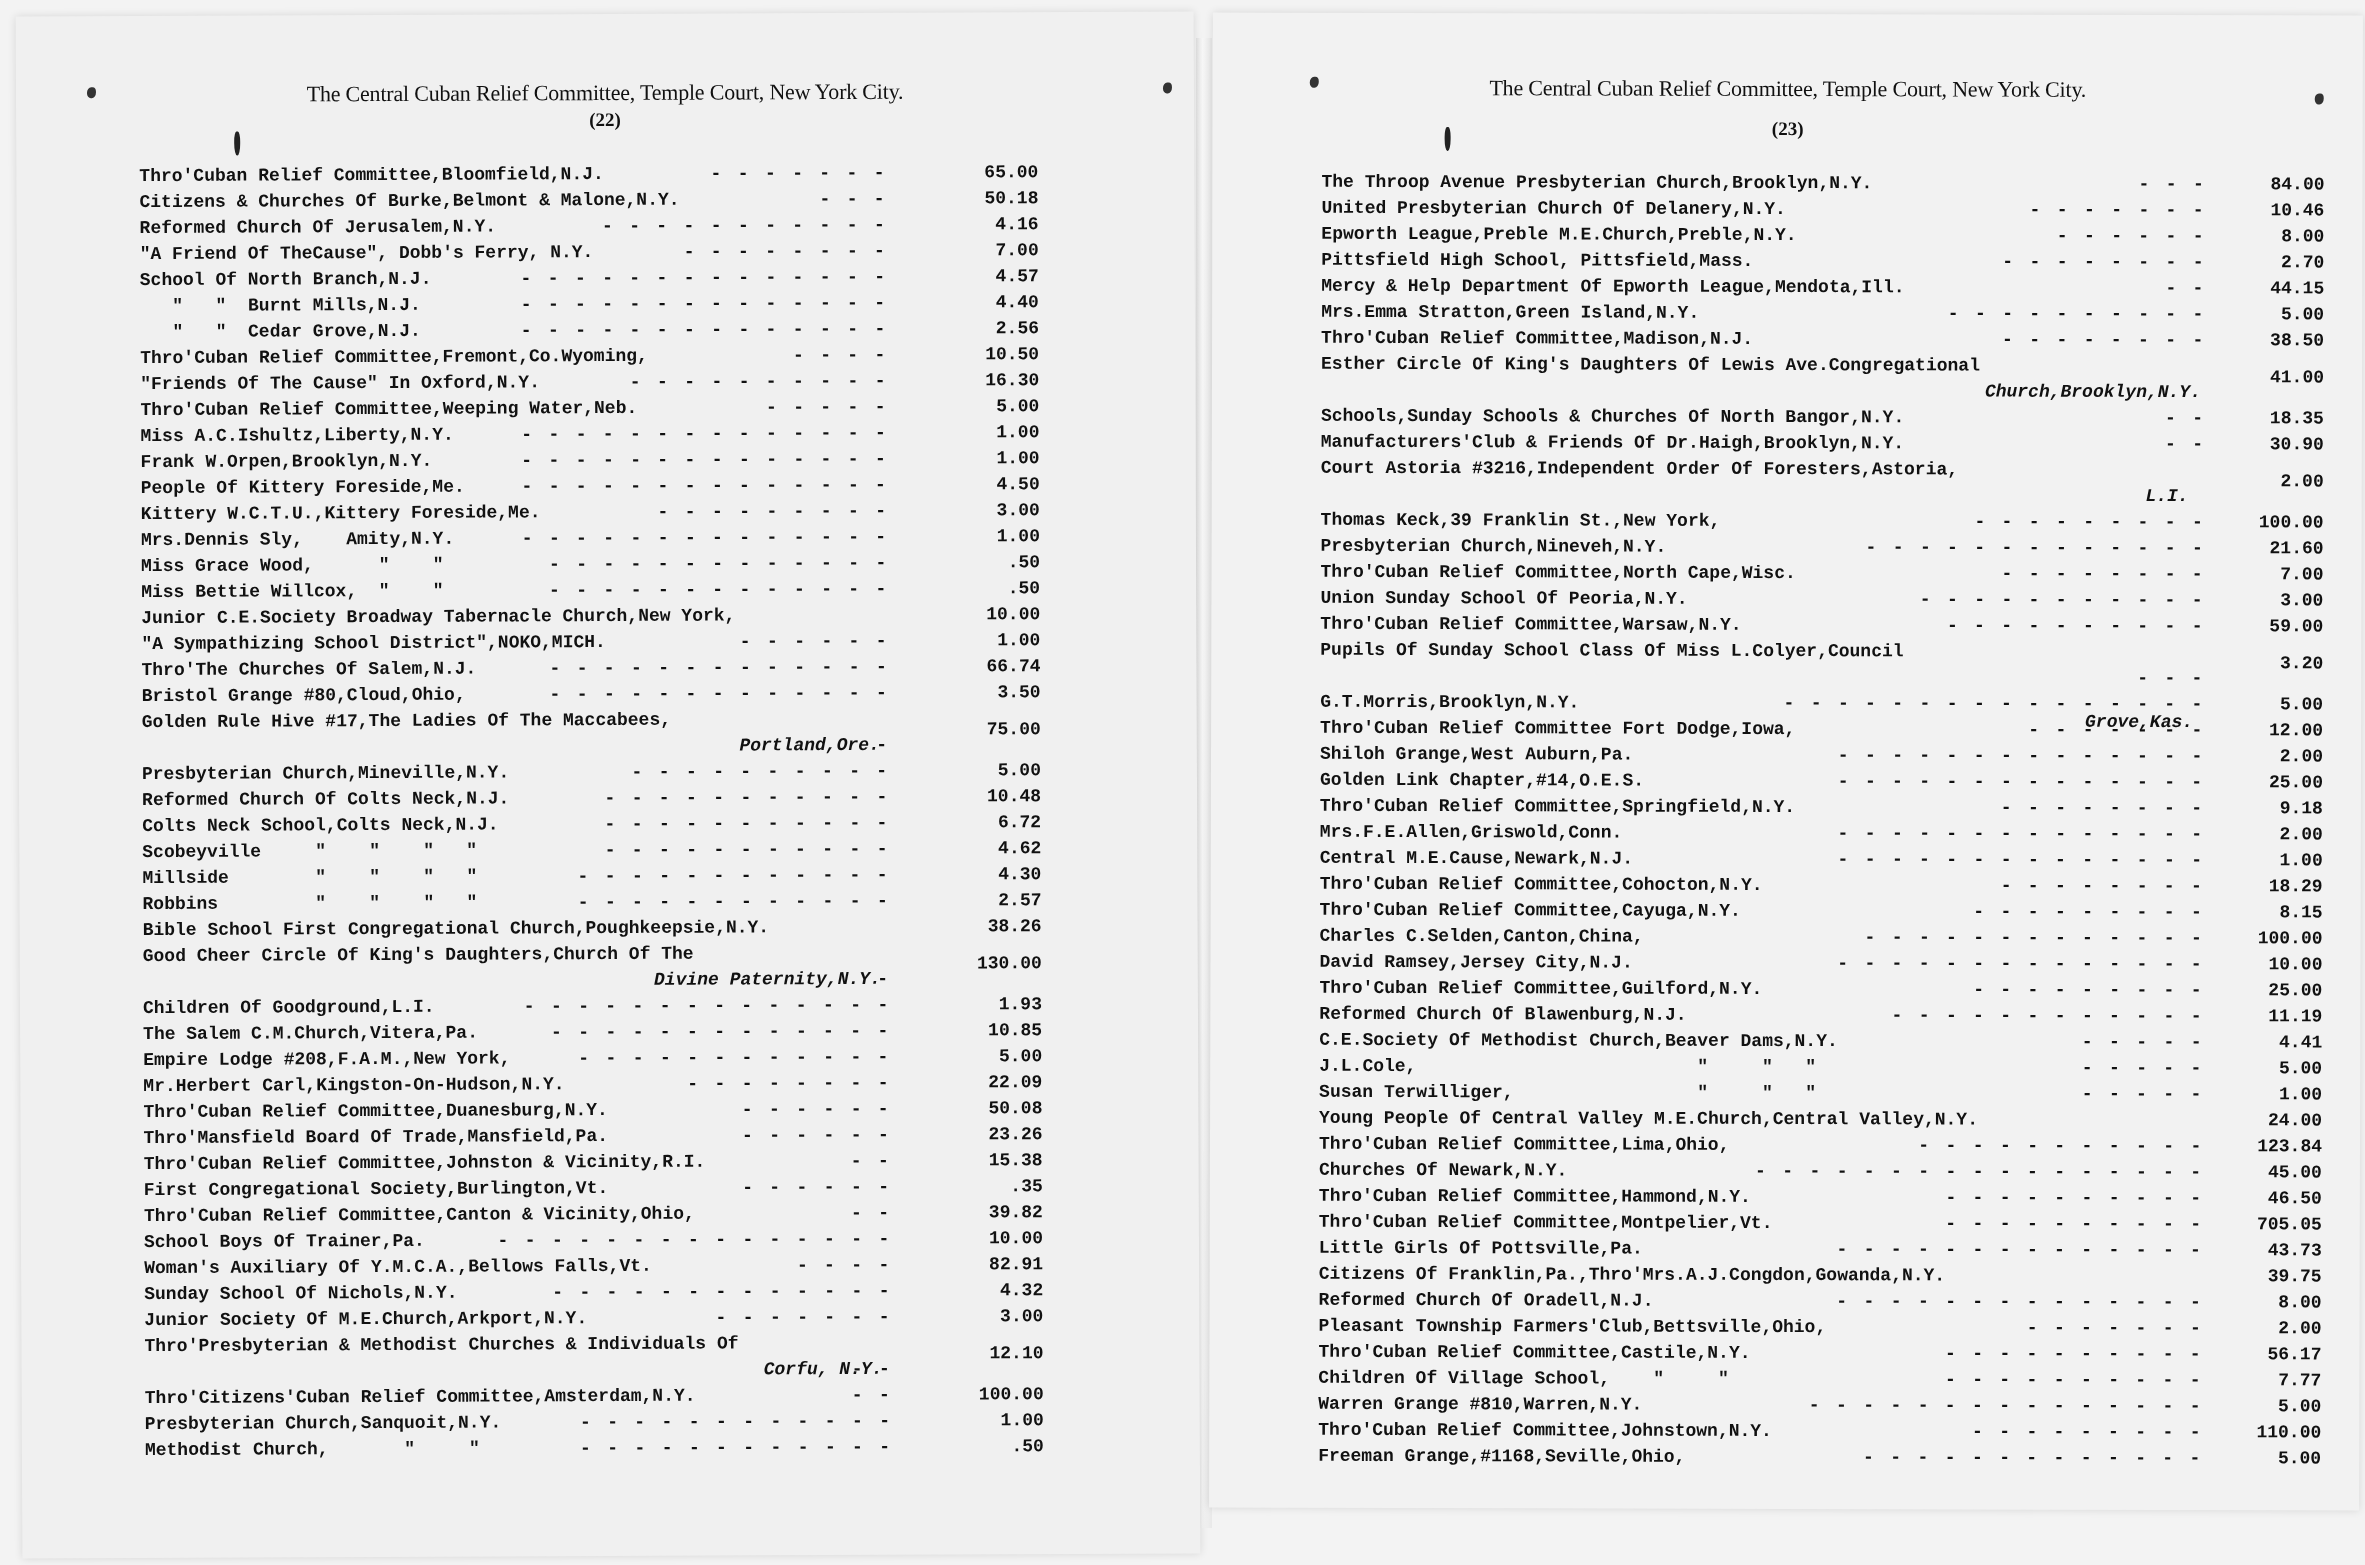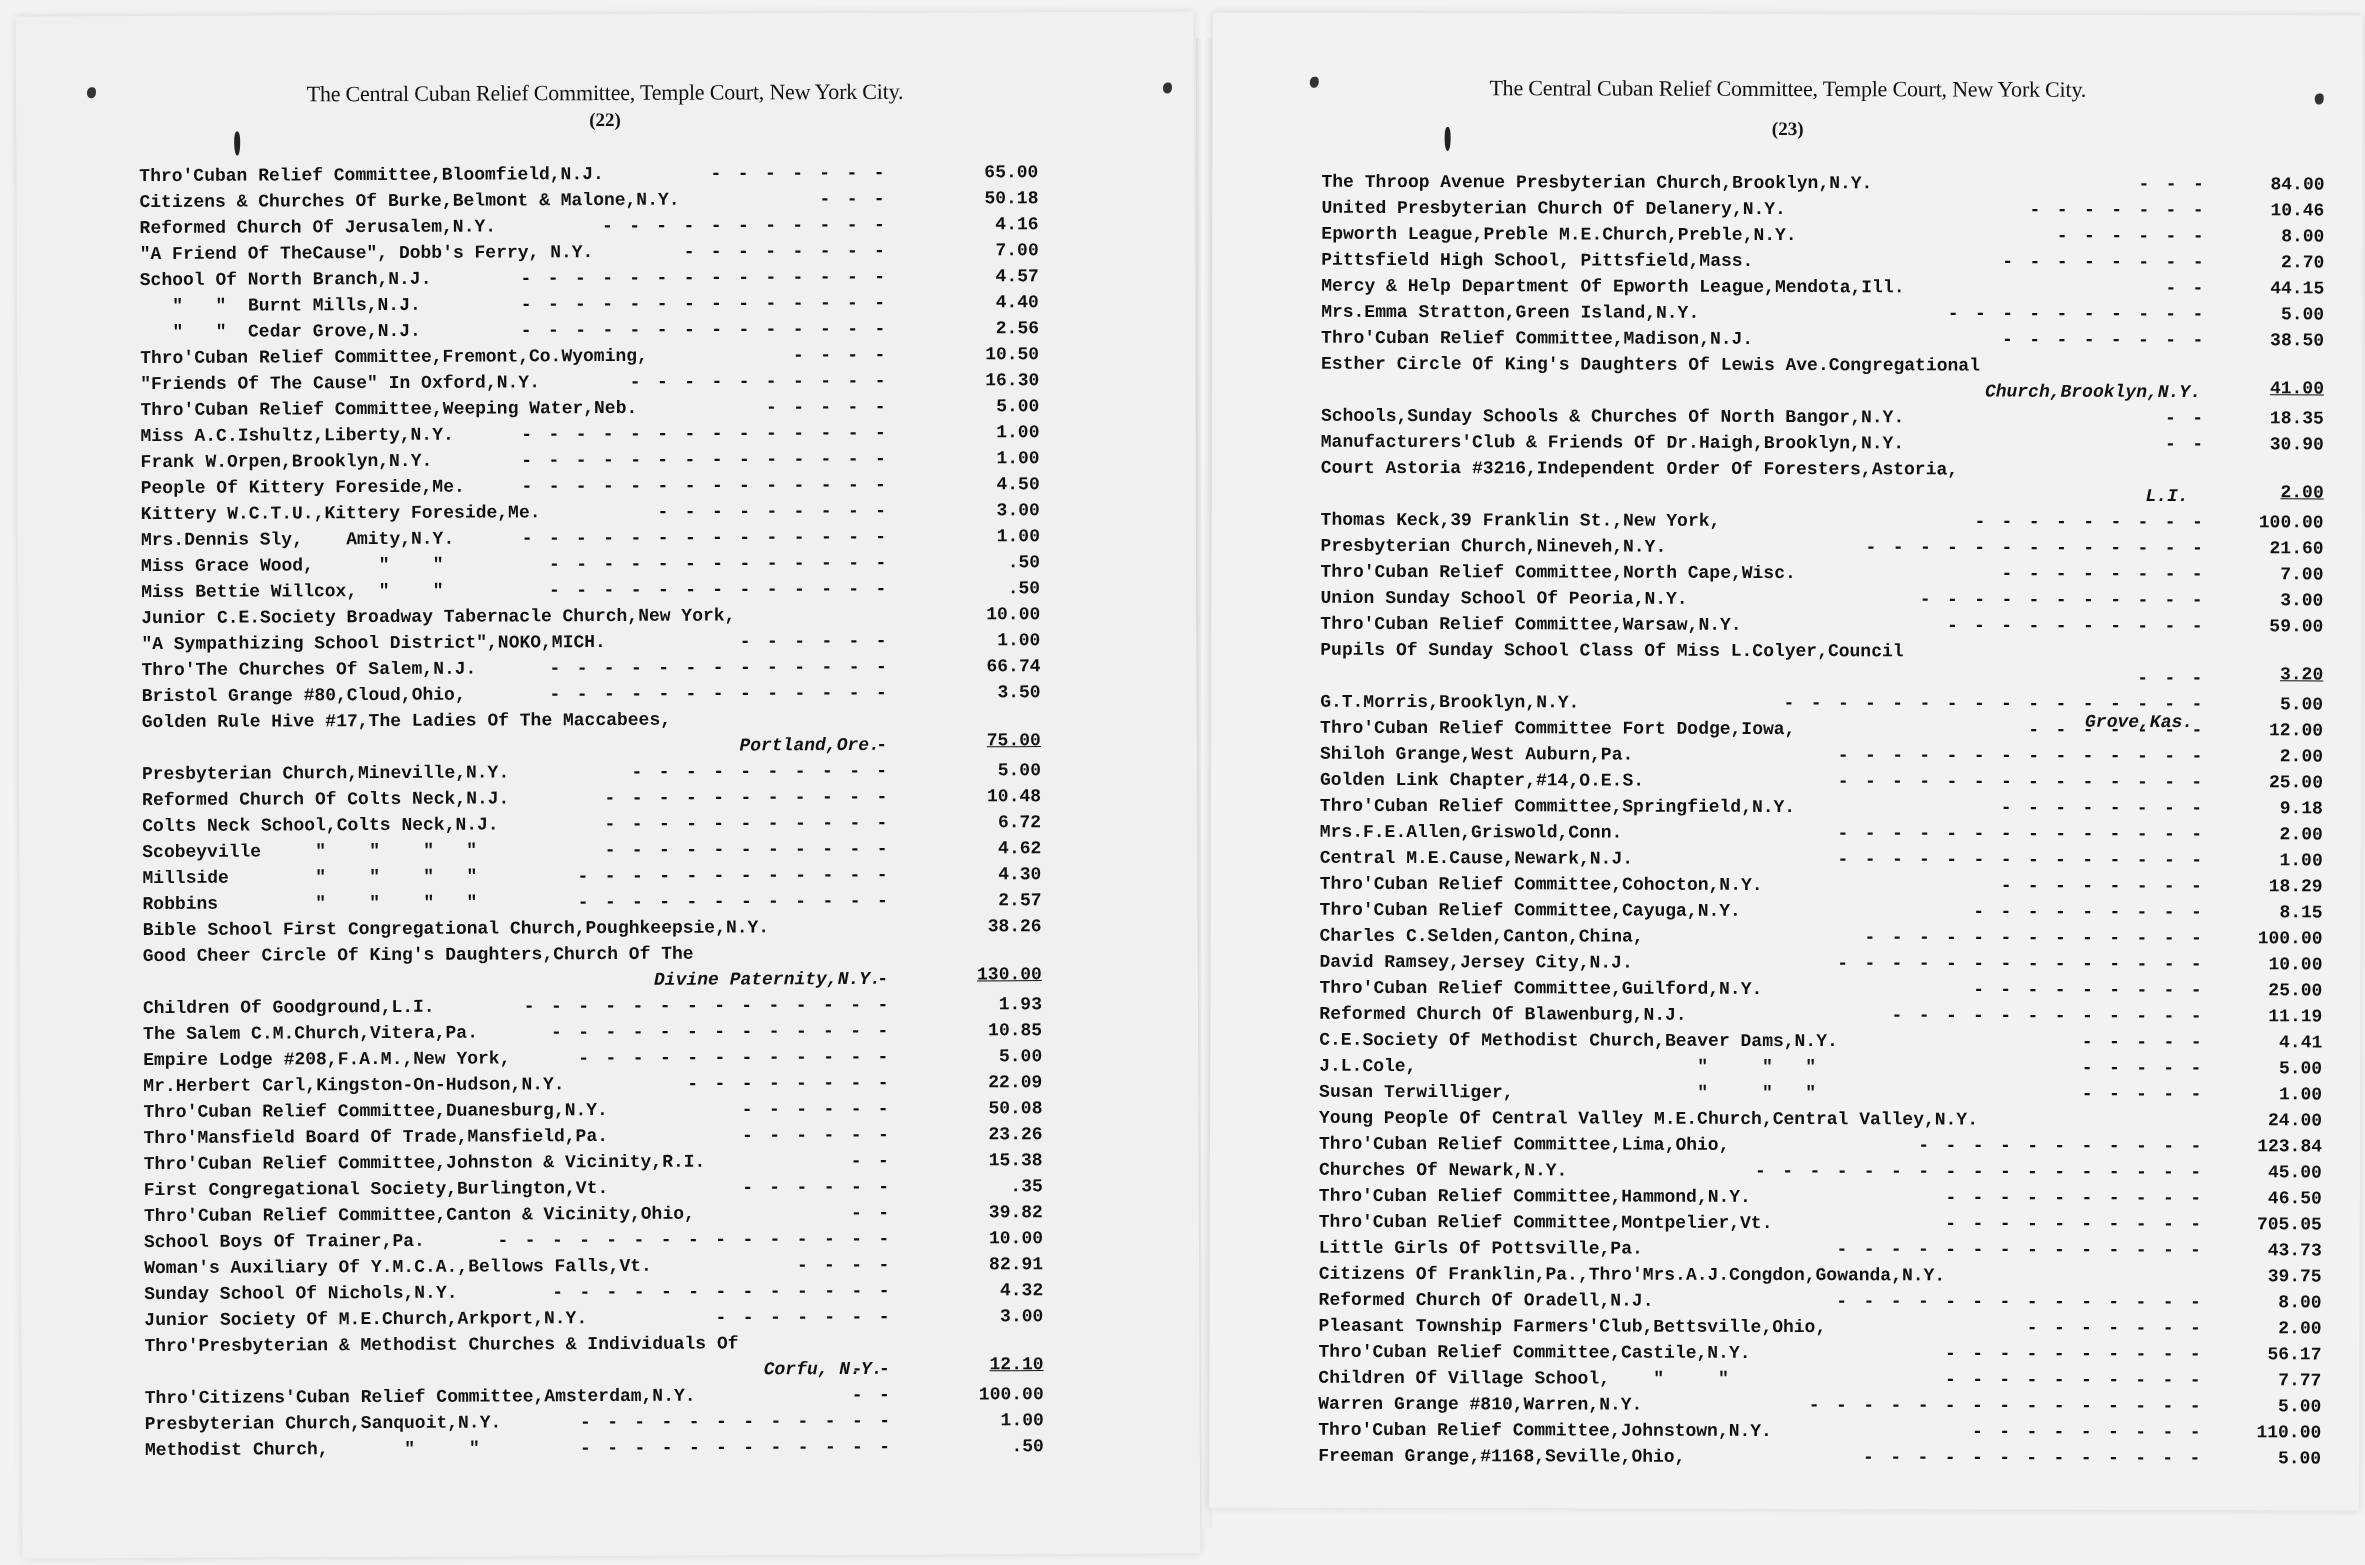--- a/index.html
+++ b/index.html
@@ -42,21 +42,21 @@
   .entries { position: absolute; }
   .entry {
     position: relative; height: 26px;
     font-size: 18px; line-height: 26px; font-weight: bold;
     white-space: pre;
   }
   .entry.tall { height: 52px; }
   .entry .name { position: absolute; left: 0; top: 0; }
   .entry .name2 { position: absolute; top: 26px; font-style: italic; }
   .entry .amount { position: absolute; top: 0; text-align: right; }
-  .entry.tall .amount { top: 22px; text-decoration: underline; }
+  .entry.tall .amount { top: 11px; }
   .entry .leader {
     position: absolute; top: 0; height: 26px; line-height: 26px;
     overflow: hidden; letter-spacing: 2.8px; text-align: right;
   }
   .entry.tall .leader { top: 26px; }
   #page-left .entries { left: 123px; top: 147px; width: 899px; }
   #page-left .entry .amount { right: 0; width: 95px; }
   #page-left .entry .leader { right: 151px; }
   #page-right .entries { left: 109px; top: 156px; width: 1003px; }
   #page-right .entry .amount { right: 0; width: 104px; }

